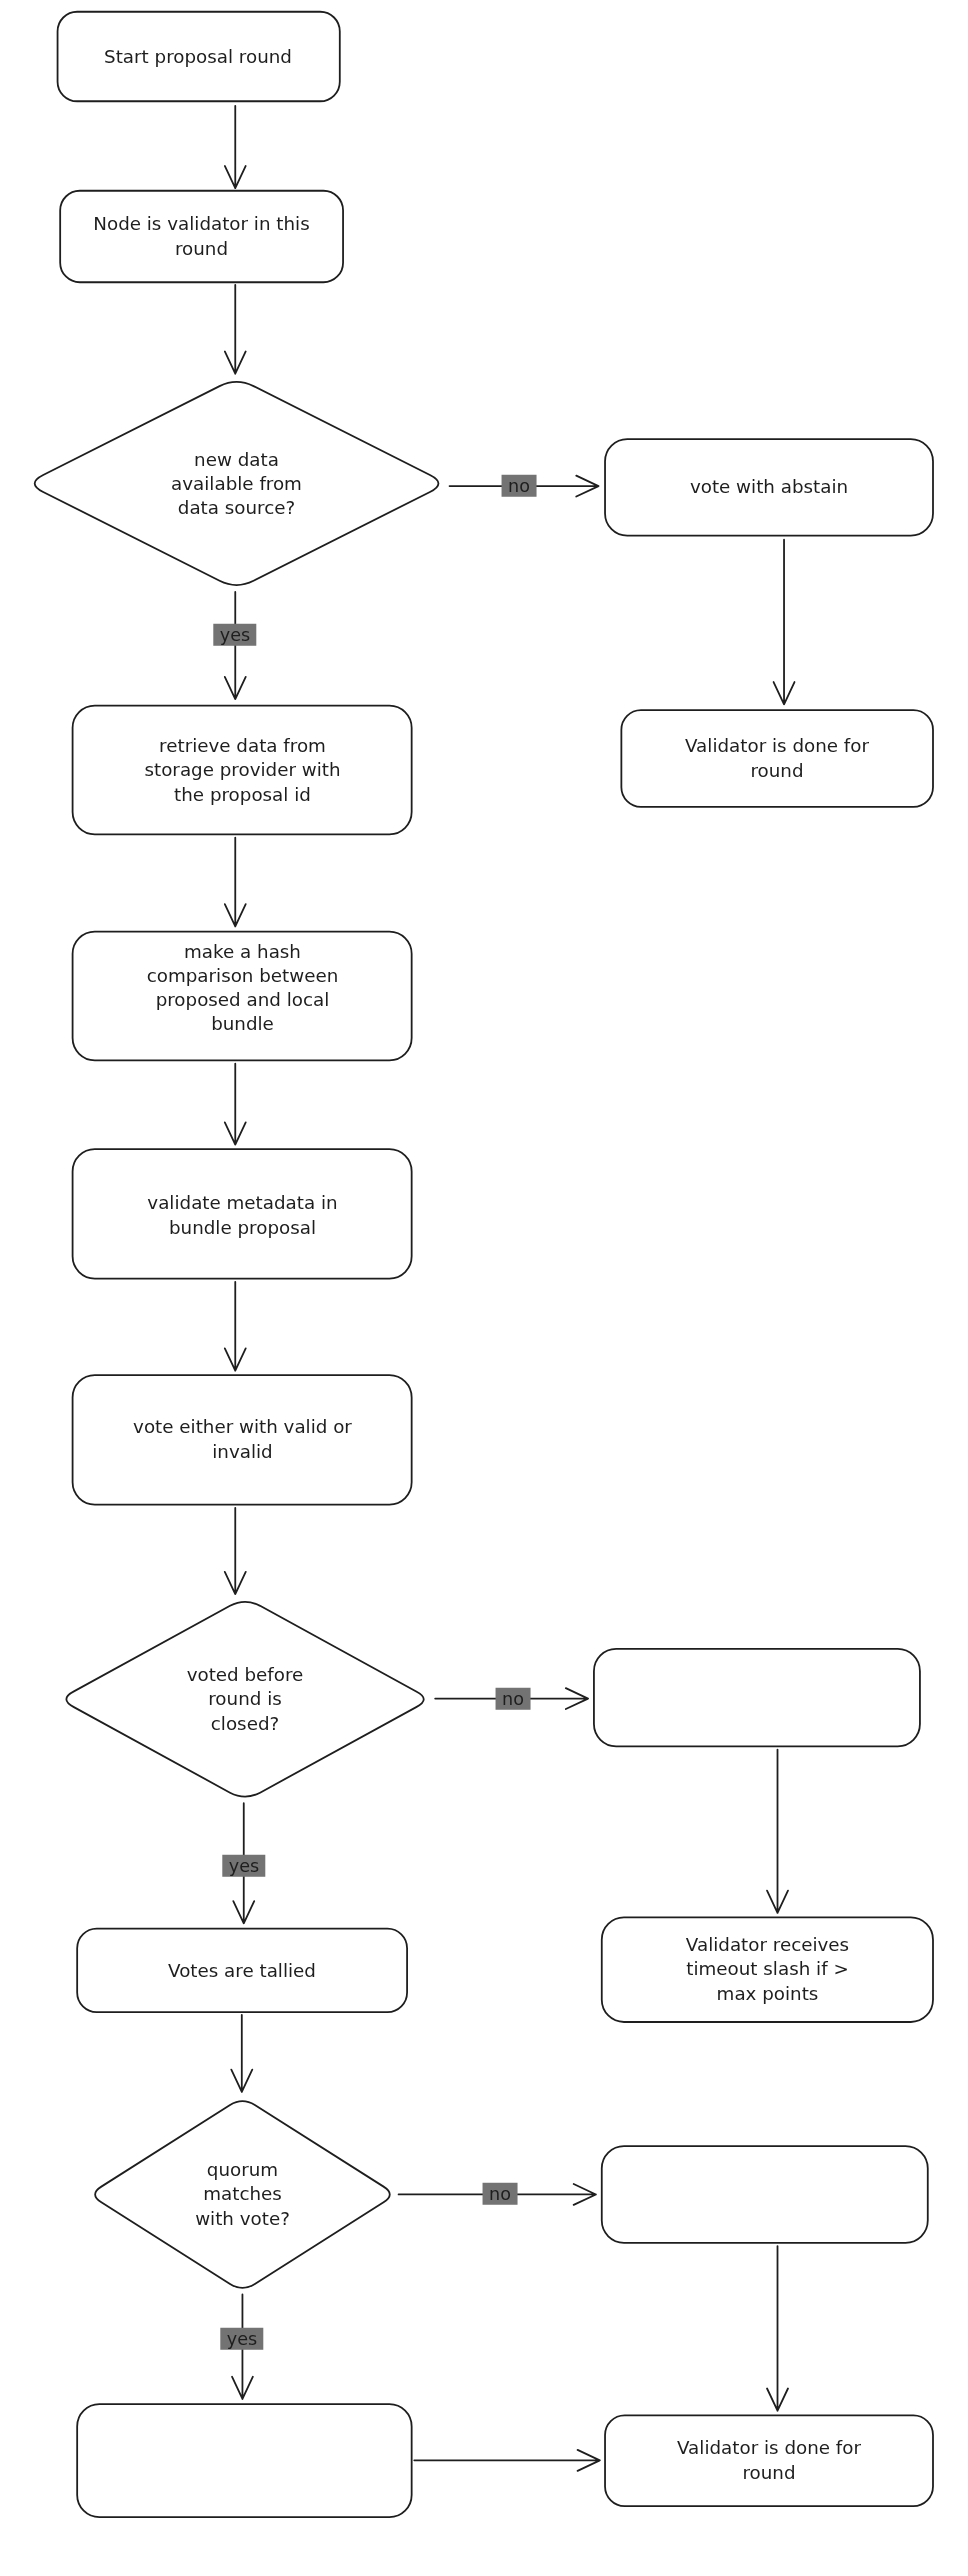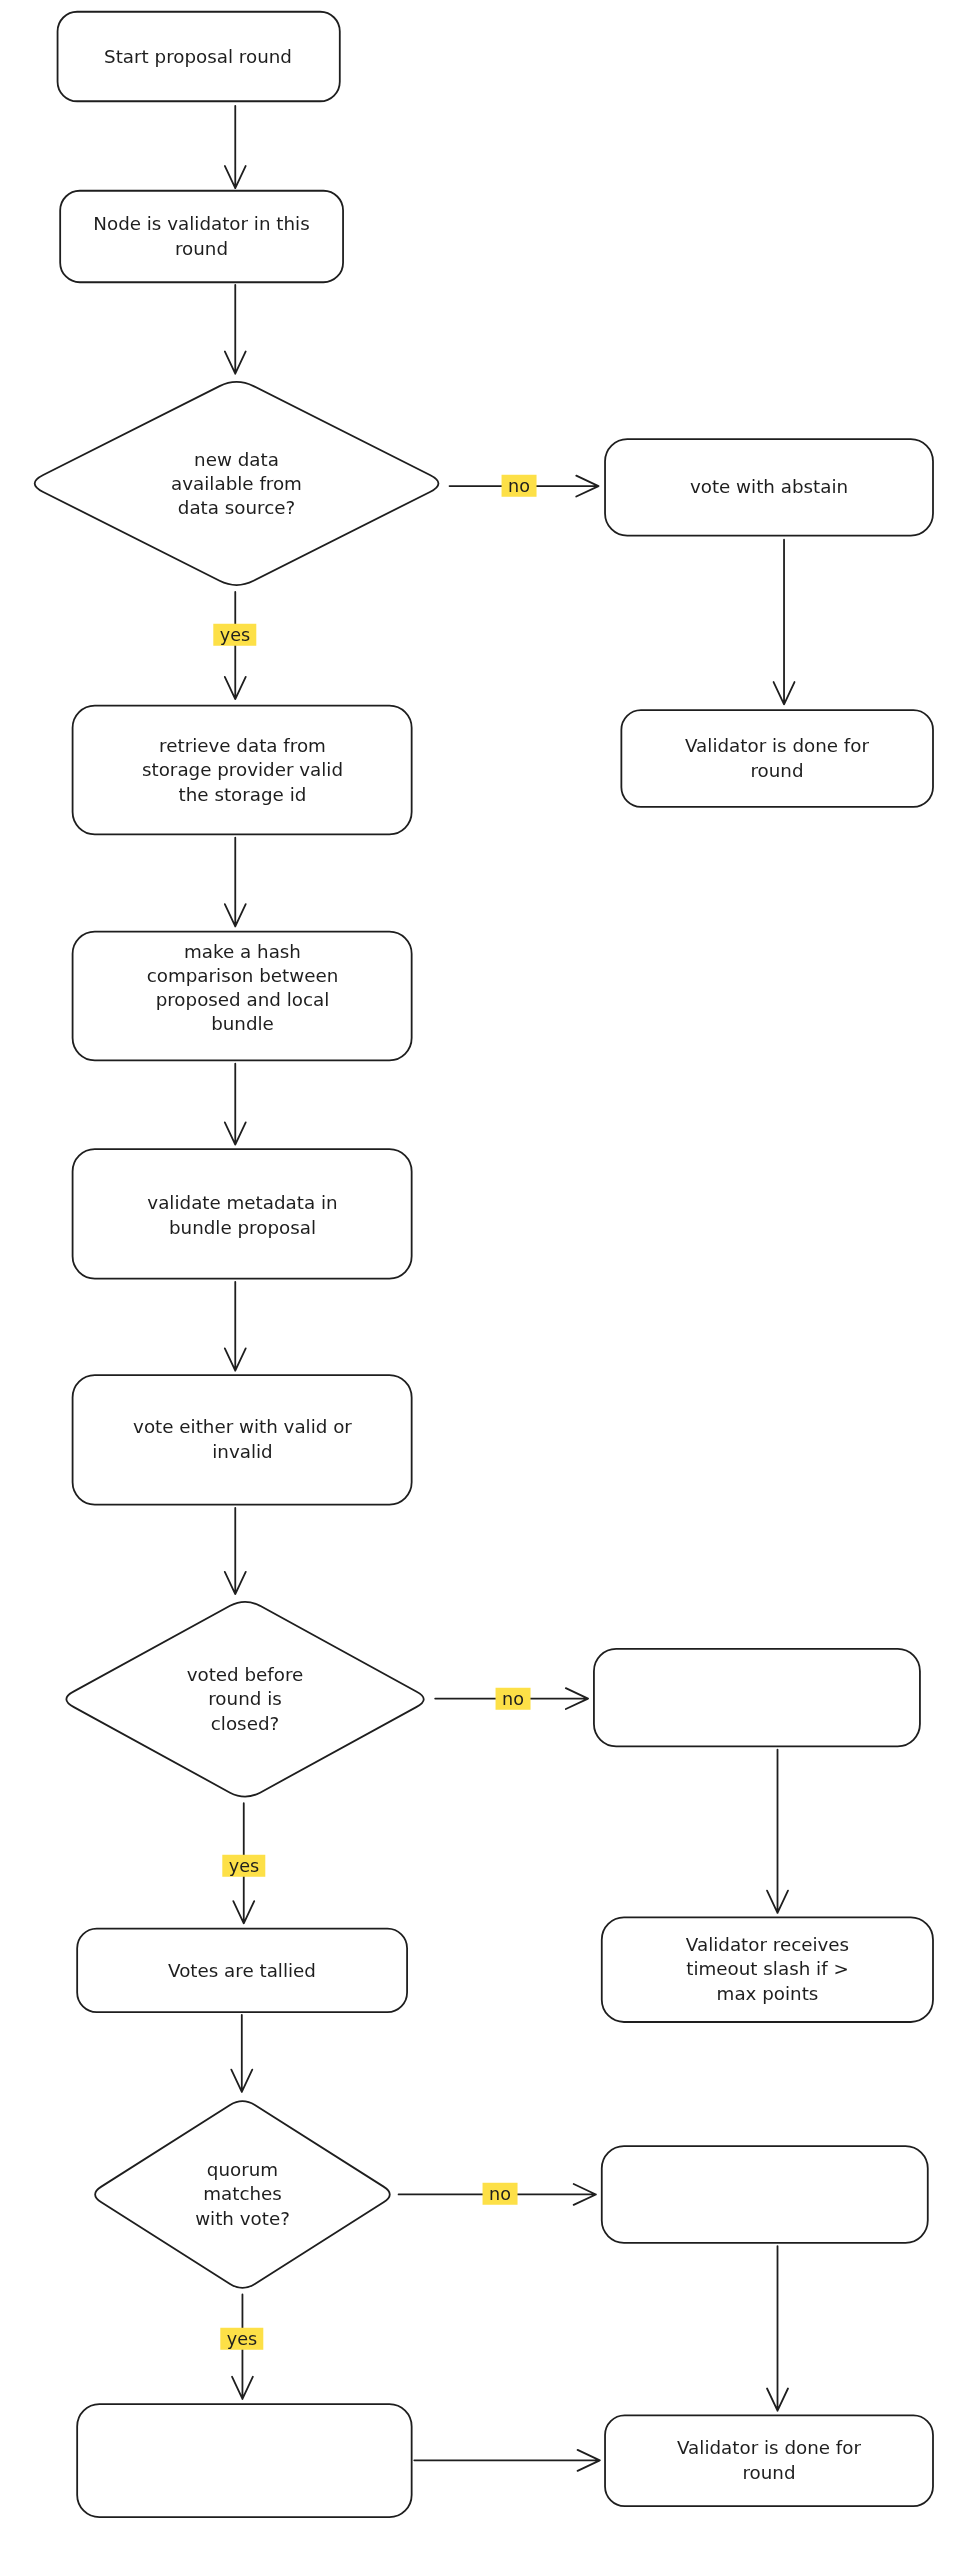--- a/index.html
+++ b/index.html
@@ -4,21 +4,21 @@
 <style>
   html,body{margin:0;padding:0;background:#ffffff;}
   .canvas{position:relative;width:969px;height:2576px;background:#ffffff;overflow:hidden;
           font-family:"DejaVu Sans", sans-serif;color:#1e1e1e;}
   .layer{position:absolute;left:0;top:0;}
   .shape{fill:#ffffff;stroke:#1e1e1e;stroke-width:2.75;stroke-linecap:round;stroke-linejoin:round;}
   .edge{fill:none;stroke:#1e1e1e;stroke-width:2.75;stroke-linecap:round;stroke-linejoin:round;}
   .node-label{position:absolute;display:flex;align-items:center;justify-content:center;
               text-align:center;font-size:18.3px;line-height:1.32;color:#1e1e1e;}
   .node-label>span{display:inline-block;}
-  .edge-label{position:absolute;transform:translate(-50%,-50%);background:#fde047;
+  .edge-label{position:absolute;transform:translate(-50%,-50%);background:#737373;
               padding:0.7px 6.5px;font-size:17.6px;line-height:1.2;color:#1e1e1e;}
 </style>
 </head>
 <body>
 
 <div class="canvas">
 
   <svg class="layer" width="969" height="2576" viewBox="0 0 1483 3943">
 
     <rect class="shape" x="88" y="18" width="432" height="137" rx="30"></rect>
@@ -106,21 +106,21 @@
 
   <div class="node-label" style="left:605px;top:439px;width:328px;height:97px">
     <span>vote with abstain</span>
   </div>
 
   <div class="node-label" style="left:621px;top:710px;width:312px;height:97px">
     <span style="max-width:203px">Validator is done for round</span>
   </div>
 
   <div class="node-label" style="left:73px;top:706px;width:339px;height:129px">
-    <span style="max-width:209px">retrieve data from storage provider valid the storage id</span>
+    <span style="max-width:209px">retrieve data from storage provider with the proposal id</span>
   </div>
 
   <div class="node-label" style="left:73px;top:932px;width:339px;height:112px">
     <span style="max-width:225px">make a hash comparison between proposed and local bundle</span>
   </div>
 
   <div class="node-label" style="left:73px;top:1149px;width:339px;height:133px">
     <span style="max-width:196px">validate metadata in bundle proposal</span>
   </div>
 

